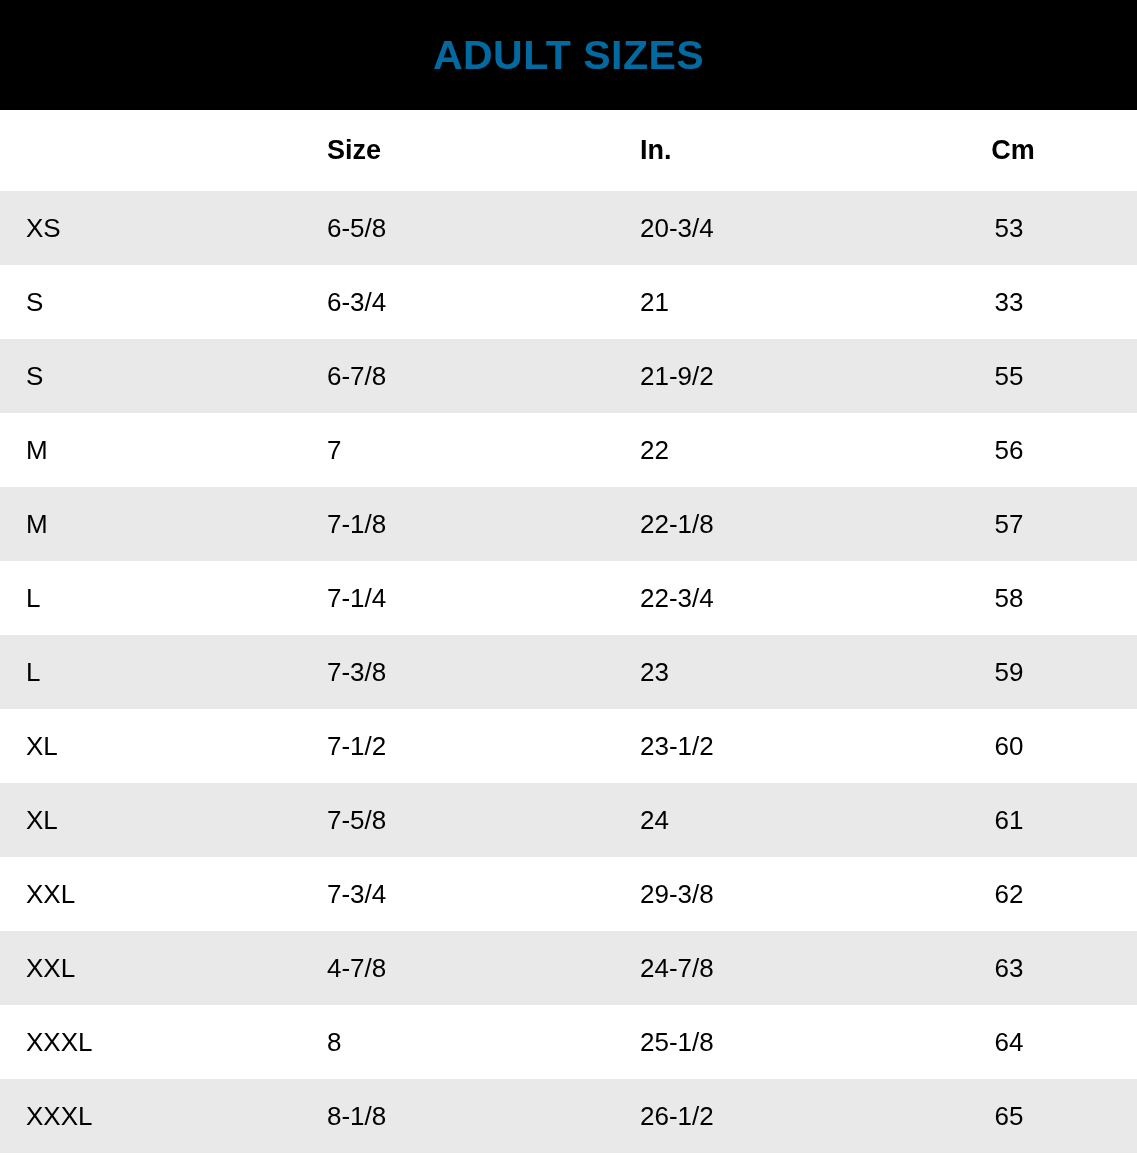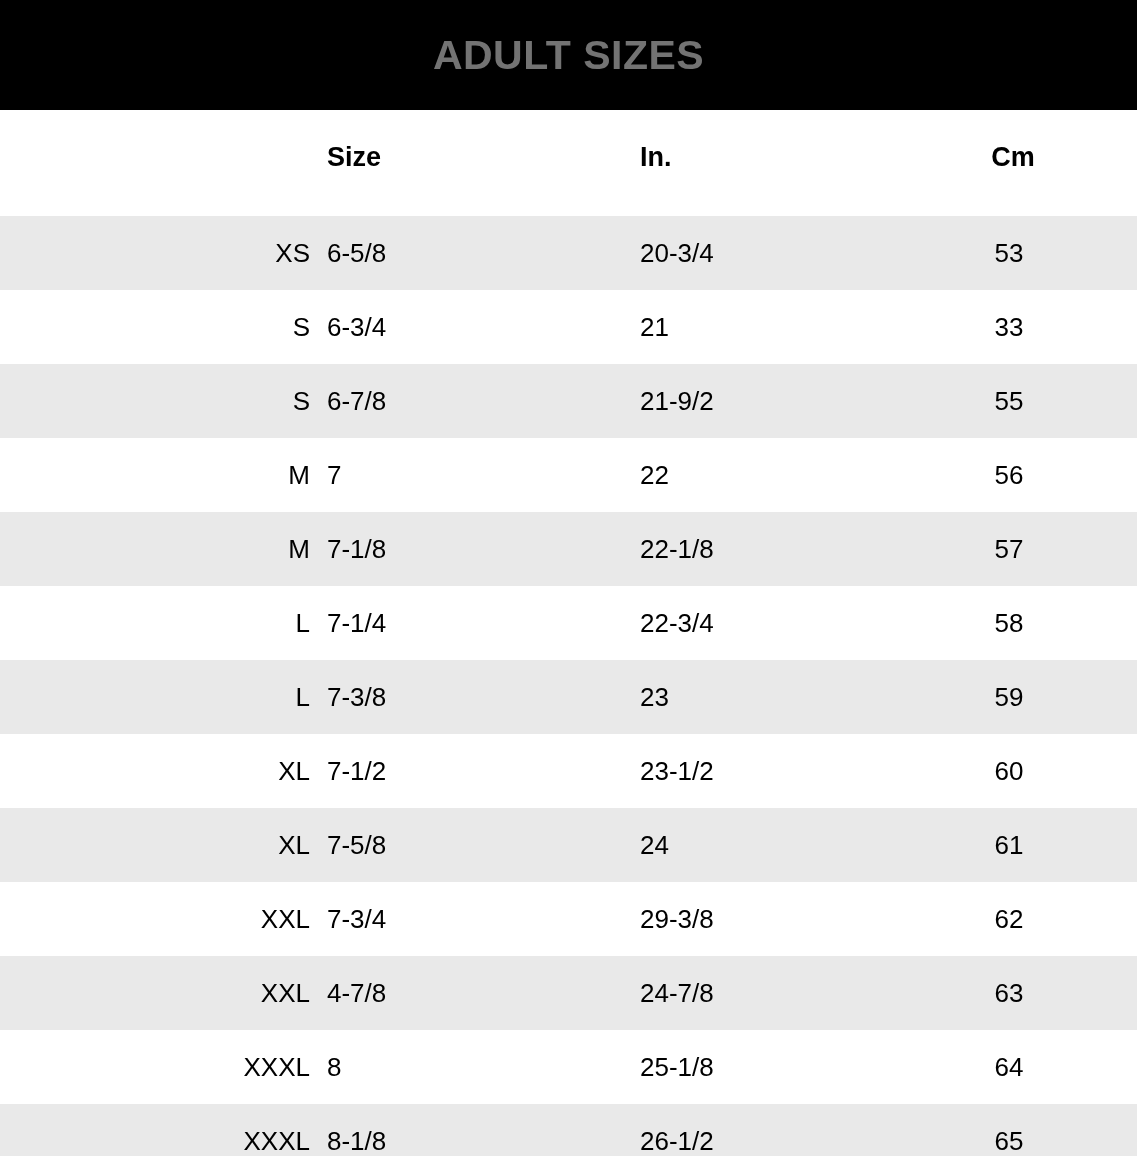--- a/index.html
+++ b/index.html
@@ -22,57 +22,57 @@
   }
   .title-bar {
     height: 110px;
     background: #000000;
     display: flex;
     align-items: center;
     justify-content: center;
   }
   .title-bar h1 {
     margin: 0;
-    color: #737373;
+    color: #0369a1;
     font-size: 41px;
     font-weight: bold;
     letter-spacing: 0.5px;
     text-align: center;
   }
   table.size-table {
     width: 1137px;
     border-collapse: collapse;
     table-layout: fixed;
   }
   table.size-table col.c0 { width: 310px; }
   table.size-table col.c1 { width: 313px; }
   table.size-table col.c2 { width: 300px; }
   table.size-table col.c3 { width: 214px; }
 
   thead th {
-    height: 94px;
+    height: 81px;
     font-size: 27px;
     font-weight: bold;
     text-align: left;
-    padding: 0 0 12px 0;
+    padding: 0 0 0 0;
     background: #ffffff;
     vertical-align: middle;
   }
   thead th.h0 { padding-left: 26px; }
   thead th.h1 { padding-left: 17px; }
   thead th.h2 { padding-left: 17px; }
   thead th.h3 { text-align: center; padding-right: 34px; margin-top: 28px; }
 
   tbody td {
     height: 74px;
     font-size: 26px;
     vertical-align: middle;
     padding: 0;
   }
-  tbody td.c0 { padding-left: 38px; text-align: right; }
+  tbody td.c0 { padding-left: 26px; }
   tbody td.c1 { padding-left: 17px; }
   tbody td.c2 { padding-left: 17px; }
   tbody td.c3 { text-align: center; padding-right: 42px; }
 
   tbody tr.shaded td { background: #e9e9e9; }
   tbody tr.plain td { background: #ffffff; }
 </style>
 </head>
 <body>
 

